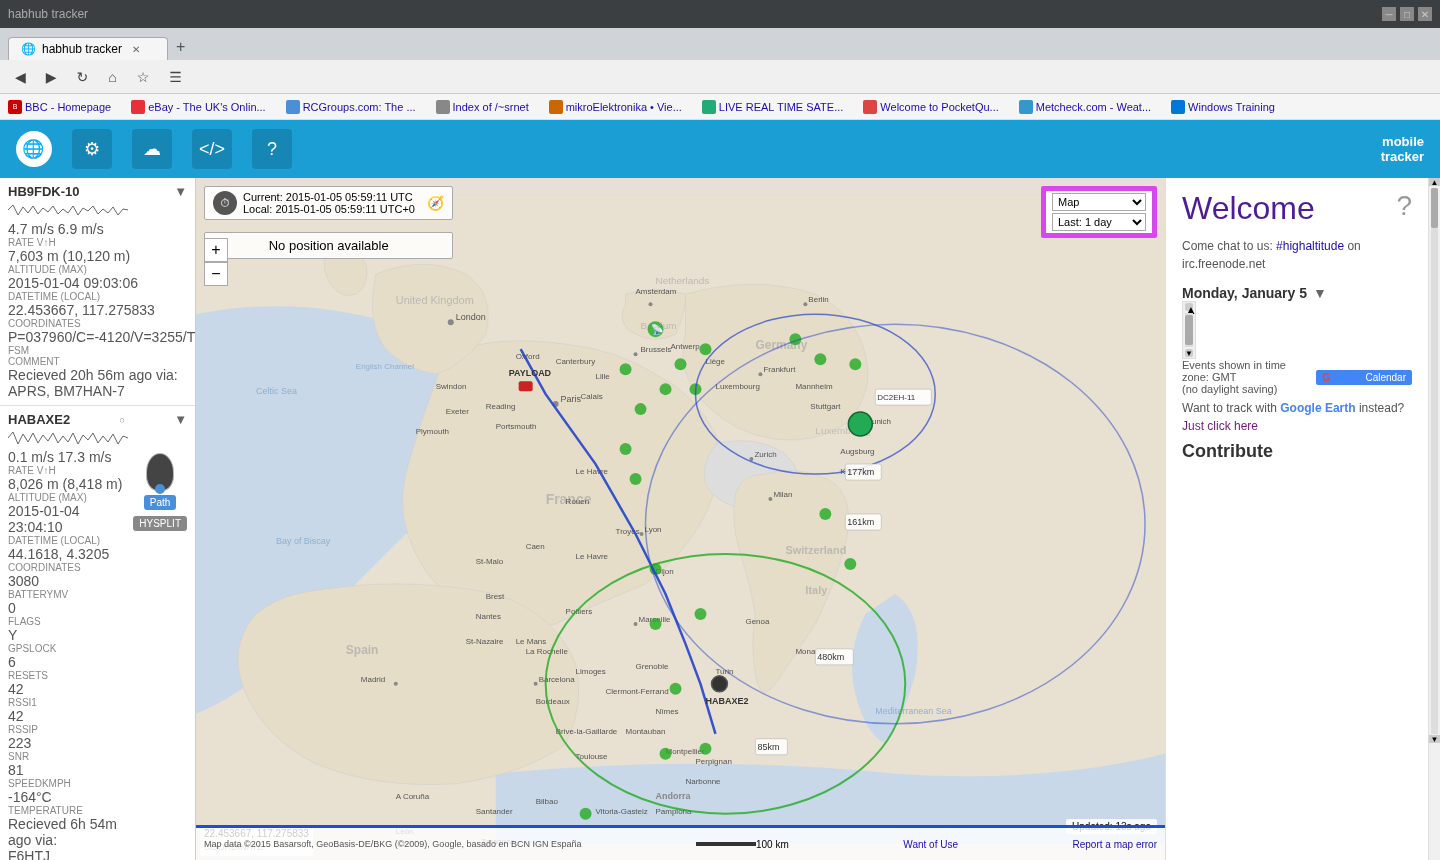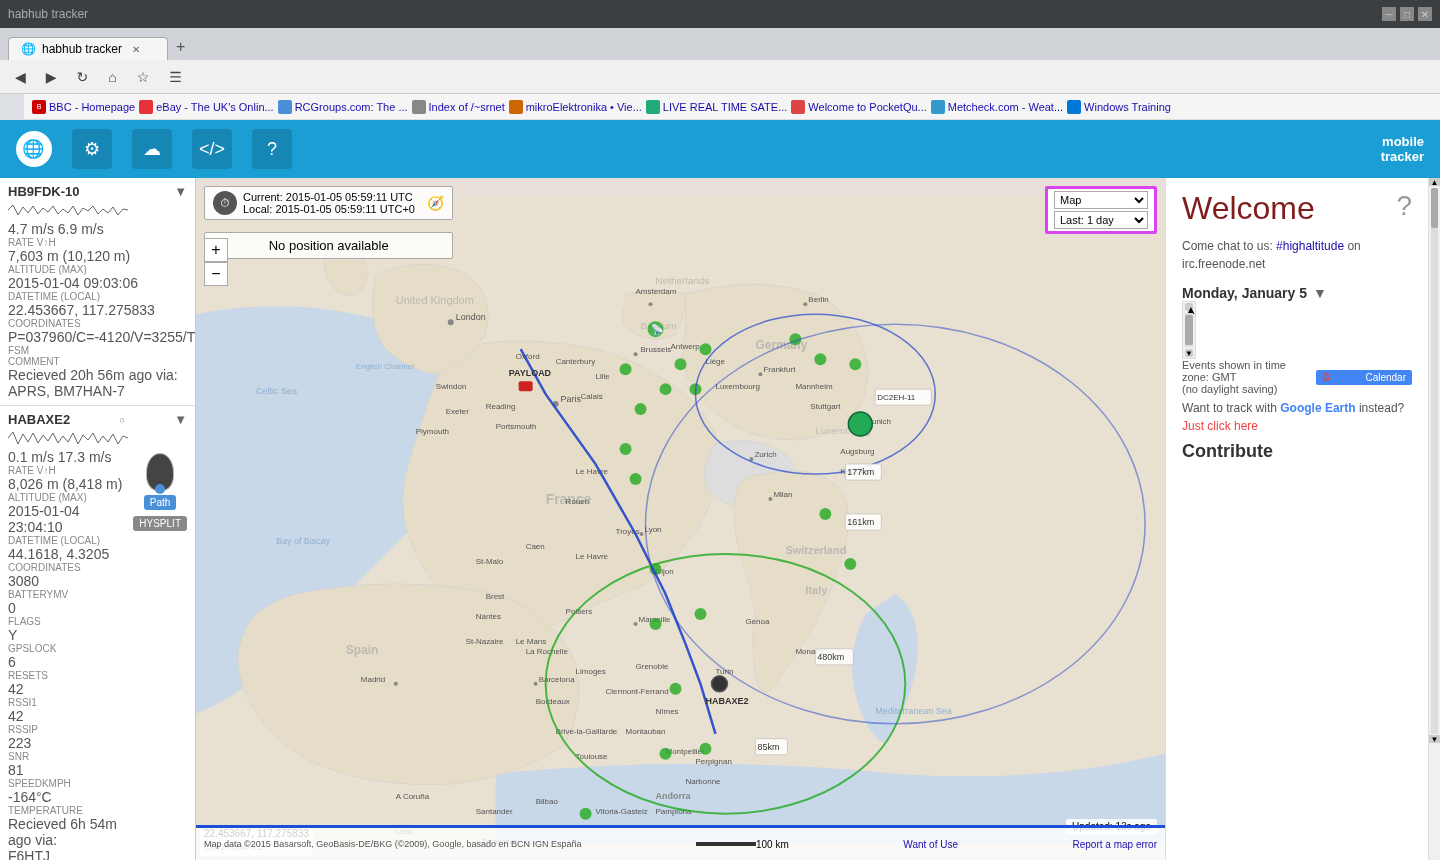--- a/index.html
+++ b/index.html
@@ -10,21 +10,21 @@
     .title-bar { background: #3c3f41; height: 28px; display: flex; align-items: center; padding: 0 8px; gap: 8px; }
     .title-bar-controls { display: flex; gap: 4px; margin-left: auto; }
     .title-bar-btn { width: 14px; height: 14px; border: none; background: #888; cursor: pointer; display: flex; align-items: center; justify-content: center; font-size: 10px; color: #ccc; }
     .tab-bar { background: #d0d4d9; height: 32px; display: flex; align-items: flex-end; padding: 0 8px; }
     .tab { background: #f5f5f5; border: 1px solid #aaa; border-bottom: none; padding: 4px 12px; font-size: 12px; display: flex; align-items: center; gap: 6px; border-radius: 4px 4px 0 0; min-width: 160px; }
     .tab-close { font-size: 10px; color: #666; cursor: pointer; margin-left: 4px; }
     .tab-new { background: none; border: none; padding: 4px 8px; font-size: 16px; cursor: pointer; color: #555; }
     .nav-bar { background: #f0f0f0; border-bottom: 1px solid #ccc; height: 34px; display: flex; align-items: center; padding: 0 8px; gap: 6px; }
     .nav-btn { background: none; border: 1px solid transparent; padding: 3px 6px; cursor: pointer; border-radius: 3px; font-size: 14px; color: #444; }
     .url-bar { flex: 1; height: 24px; border: 1px solid #aaa; border-radius: 3px; padding: 0 8px; font-size: 12px; background: #fff; }
-    .bookmarks-bar { background: #f5f5f5; border-bottom: 1px solid #ddd; height: 26px; display: flex; align-items: center; padding: 0 8px; gap: 4px; overflow: hidden; margin-left: 24px; }
+    .bookmarks-bar { background: #f5f5f5; border-bottom: 1px solid #ddd; height: 26px; display: flex; align-items: center; padding: 0 8px; gap: 20px; overflow: hidden; }
     .bookmark-item { font-size: 11px; color: #1a0dab; cursor: pointer; white-space: nowrap; display: flex; align-items: center; gap: 3px; }
     .bk-icon { width: 14px; height: 14px; background: #888; display: inline-block; border-radius: 2px; }
 
     
     .app-header { background: #1a9ed4; height: 58px; display: flex; align-items: center; padding: 0 16px; gap: 20px; }
     .header-logo { width: 36px; height: 36px; background: #fff; border-radius: 50%; display: flex; align-items: center; justify-content: center; font-size: 18px; }
     .header-icon-btn { width: 40px; height: 40px; background: rgba(0,0,0,0.15); border-radius: 4px; display: flex; align-items: center; justify-content: center; cursor: pointer; font-size: 18px; color: #fff; }
     .header-spacer { flex: 1; }
     .header-right { display: flex; flex-direction: column; align-items: flex-end; color: #fff; font-size: 13px; font-weight: bold; }
 
@@ -45,50 +45,50 @@
     .hysplit-btn { background: #888; color: #fff; border: none; border-radius: 3px; padding: 2px 6px; font-size: 10px; cursor: pointer; margin-top: 2px; }
     .telemetry-btn { background: #5a8a5a; color: #fff; border: none; padding: 4px 12px; font-size: 11px; cursor: pointer; }
     .red-dot { width: 10px; height: 10px; background: red; border-radius: 50%; display: inline-block; }
     .blue-dot { width: 10px; height: 10px; background: #4a90d9; border-radius: 50%; display: inline-block; }
 
     
     .map-container { flex: 1; position: relative; background: #e8e0d8; overflow: hidden; }
     .map-overlay-top { position: absolute; top: 8px; left: 8px; right: 8px; z-index: 10; display: flex; justify-content: space-between; align-items: flex-start; }
     .map-time-box { background: rgba(255,255,255,0.9); border: 1px solid #aaa; padding: 4px 8px; font-size: 11px; border-radius: 2px; display: flex; align-items: center; gap: 6px; }
     .map-time-icon { width: 24px; height: 24px; background: #555; border-radius: 50%; display: flex; align-items: center; justify-content: center; color: #fff; font-size: 12px; }
-    .map-type-box { background: #fff; border: 3px solid #d946ef; padding: 2px 6px; font-size: 11px; border-radius: 2px; display: flex; flex-direction: column; gap: 2px; }
+    .map-type-box { background: #fff; border: 5px solid #d946ef; padding: 2px 6px; font-size: 11px; border-radius: 2px; display: flex; flex-direction: column; gap: 2px; }
     .map-type-select { border: 1px solid #aaa; font-size: 11px; padding: 1px; background: #fff; }
     .map-timerange-select { border: 1px solid #aaa; font-size: 11px; padding: 1px; background: #fff; width: 100%; }
     .no-position-bar { background: rgba(255,255,255,0.85); border: 1px solid #aaa; padding: 5px 16px; font-size: 13px; border-radius: 2px; text-align: center; margin-top: 8px; }
     .map-zoom { position: absolute; left: 8px; top: 60px; z-index: 10; display: flex; flex-direction: column; }
     .zoom-btn { width: 24px; height: 24px; background: #fff; border: 1px solid #aaa; cursor: pointer; font-size: 16px; display: flex; align-items: center; justify-content: center; }
     .coord-display { position: absolute; bottom: 4px; left: 4px; background: rgba(255,255,255,0.8); font-size: 10px; padding: 2px 4px; border-radius: 2px; z-index: 10; line-height: 1.4; }
     .map-bottom-bar { position: absolute; bottom: 0; left: 0; right: 0; background: rgba(255,255,255,0.8); border-top: 3px solid #1d4ed8; height: 22px; display: flex; align-items: center; padding: 16px 8px; font-size: 10px; gap: 12px; z-index: 10; justify-content: space-between; }
     .scale-bar { display: flex; align-items: center; }
     .scale-line { width: 60px; height: 4px; background: #333; border: 1px solid #333; }
     .updated-badge { position: absolute; bottom: 26px; right: 8px; background: rgba(255,255,255,0.85); font-size: 10px; padding: 2px 6px; border-radius: 2px; z-index: 10; }
 
     
     .right-panel { width: 275px; background: #fff; border-left: 1px solid #ddd; display: flex; flex-direction: column; overflow: hidden; }
     .right-panel-inner { padding: 12px 16px; flex: 1; overflow-y: auto; }
     .welcome-header { display: flex; justify-content: space-between; align-items: flex-start; margin-bottom: 10px; }
-    .welcome-title { font-size: 32px; font-weight: normal; color: #7f1d1d; }
+    .welcome-title { font-size: 32px; font-weight: normal; color: #4c1d95; }
     .help-icon { font-size: 28px; color: #999; cursor: pointer; }
     .welcome-text { font-size: 12px; color: #555; line-height: 1.5; margin-bottom: 12px; }
     .welcome-link { color: #1a0dab; text-decoration: none; }
     .date-header { display: flex; align-items: center; gap: 6px; font-size: 14px; font-weight: bold; color: #333; }
     .date-dropdown-icon { color: #666; cursor: pointer; }
     .events-box { border: 1px solid #ccc; border-radius: 3px; overflow: hidden; margin-bottom: 10px; }
     .events-scroll { max-height: 200px; overflow-y: auto; padding: 8px 10px; font-size: 12px; color: #555; line-height: 1.6; }
     .events-row { display: flex; }
     .timezone-note { font-size: 11px; color: #555; margin-bottom: 6px; display: flex; align-items: center; gap: 8px; }
     .gcal-btn { background: none; border: none; cursor: pointer; }
     .gcal-img { display: inline-flex; align-items: center; gap: 2px; font-size: 10px; background: #4285f4; color: #fff; padding: 2px 6px; border-radius: 2px; }
     .google-earth-text { font-size: 12px; color: #555; margin-bottom: 4px; }
-    .just-click { font-size: 12px; color: #ef4444; cursor: pointer; text-decoration: none; text-align: right; }
+    .just-click { font-size: 12px; color: #701a75; cursor: pointer; text-decoration: none; text-align: right; }
     .contribute-title { font-size: 18px; color: #333; margin-top: 8px; }
 
     
     .map-svg { width: 100%; height: 100%; }
 
     
     .sidebar::-webkit-scrollbar { width: 6px; }
     .sidebar::-webkit-scrollbar-thumb { background: #aaa; border-radius: 3px; }
     .right-panel-inner::-webkit-scrollbar { width: 6px; }
     .right-panel-inner::-webkit-scrollbar-thumb { background: #aaa; border-radius: 3px; }

